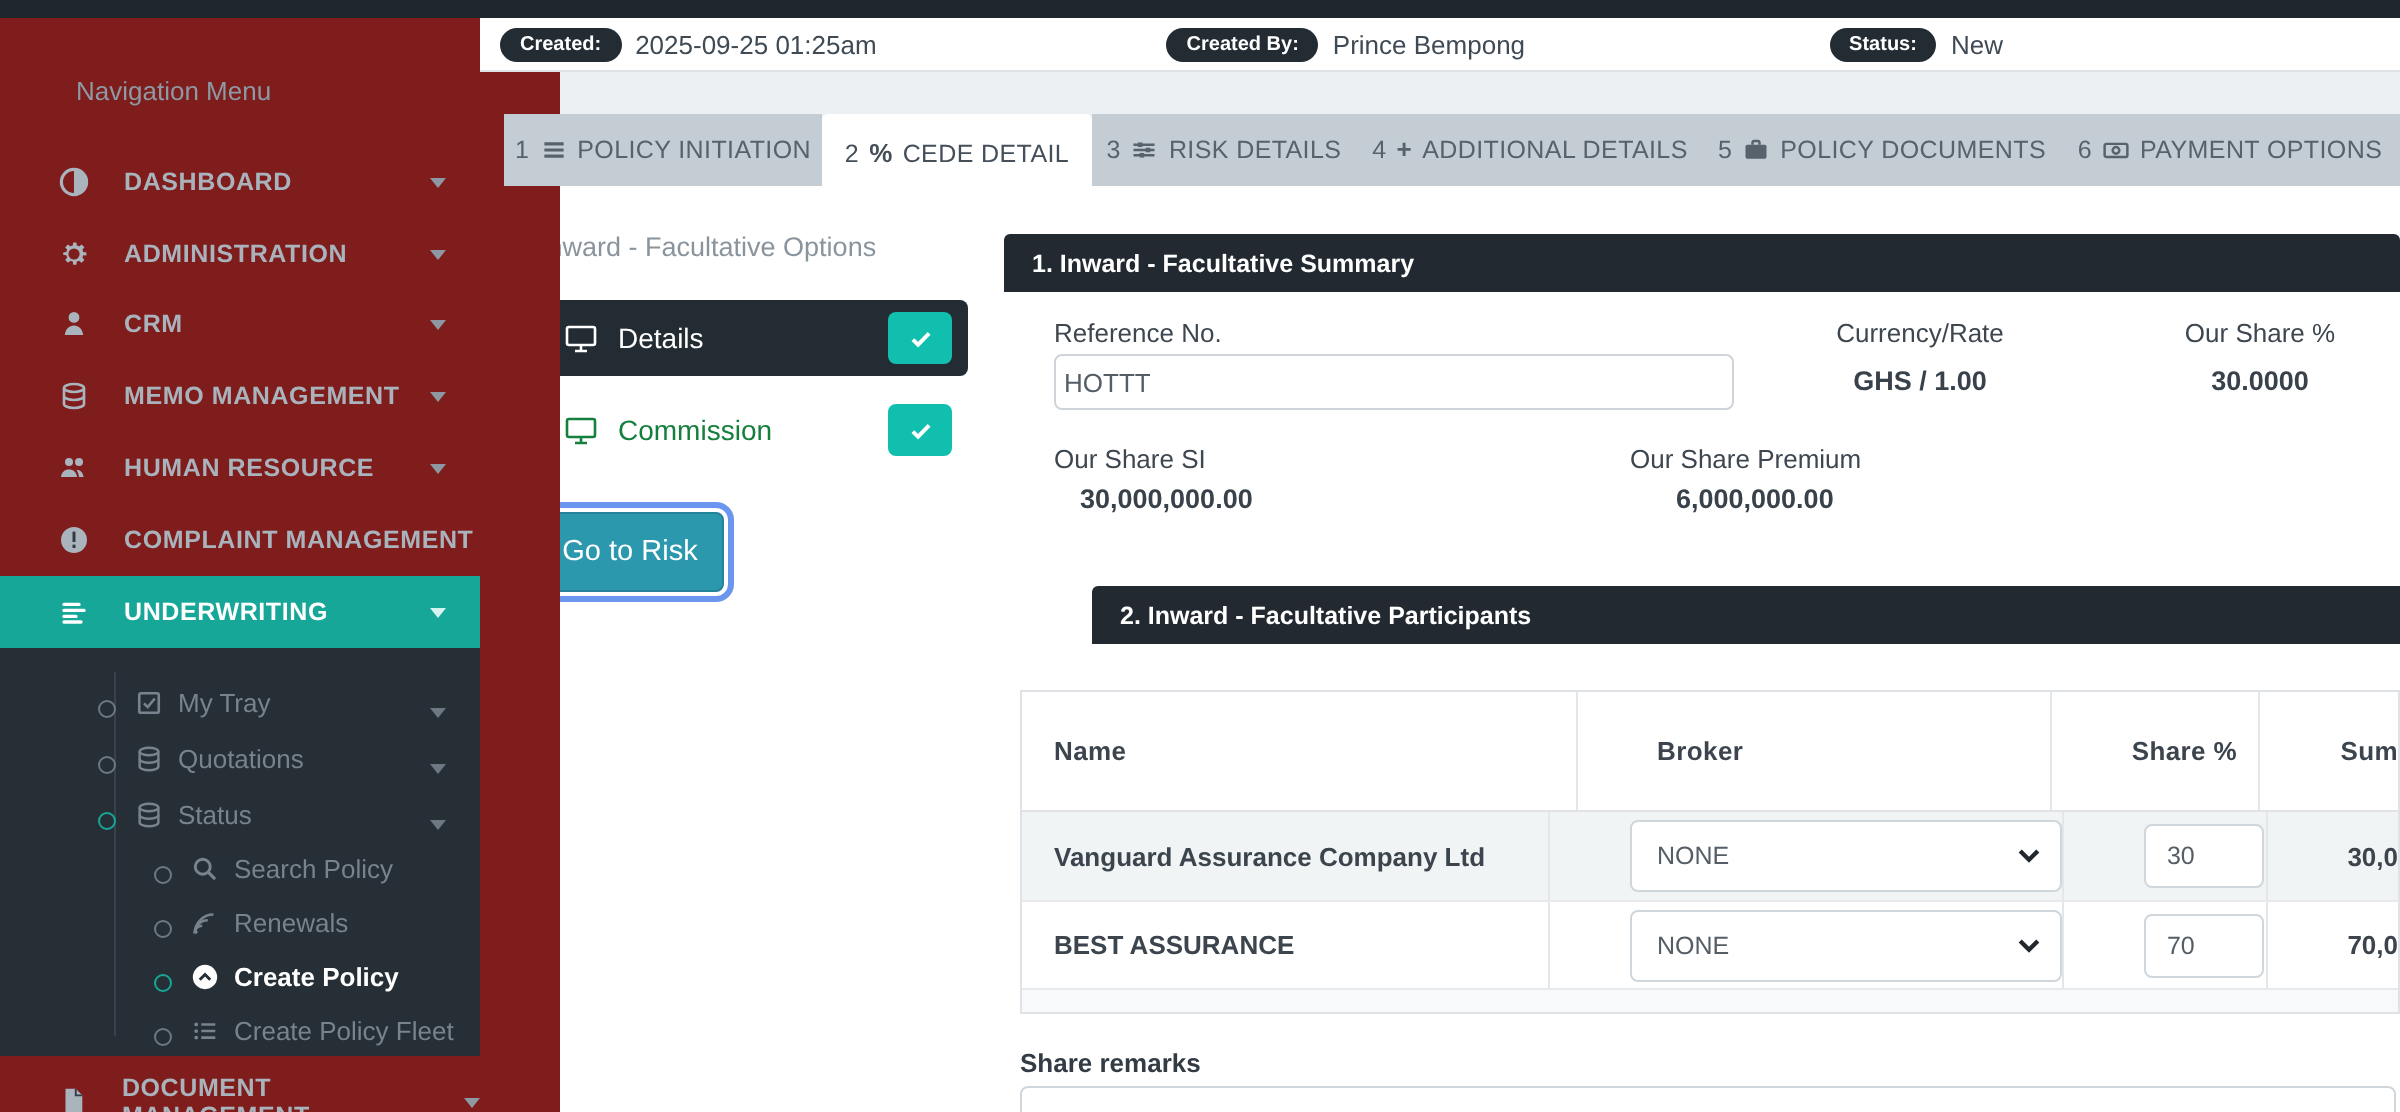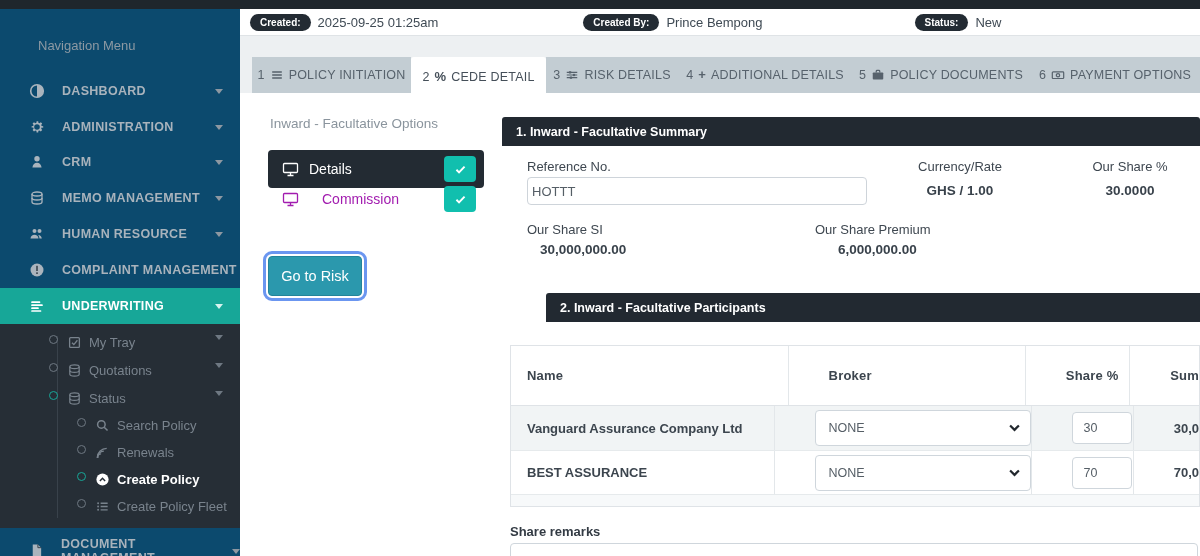--- a/index.html
+++ b/index.html
@@ -3,33 +3,33 @@
 <meta charset="utf-8">
 <style>
   html,body{margin:0;padding:0;background:#edf0f2;font-family:"Liberation Sans","DejaVu Sans",sans-serif;}
   #app{position:relative;width:1200px;height:556px;overflow:hidden;background:#edf0f2;}
   svg{display:block;}
 
   
   .topstrip{position:absolute;left:0;top:0;width:1200px;height:9px;background:#1f262c;z-index:5;}
 
   
-  .sidebar{position:absolute;left:0;top:0;width:240px;height:556px;background:#0c4a6e;z-index:2;}
+  .sidebar{position:absolute;left:0;top:0;width:240px;height:556px;background:#7f1d1d;z-index:2;padding-left:40px;}
   .nav-header{position:absolute;left:38px;top:38px;font-size:13px;color:#8d99a3;}
   .nav-item{position:absolute;left:0;width:240px;height:26px;display:flex;align-items:center;color:#a9b3bc;font-size:12.5px;font-weight:600;letter-spacing:.3px;cursor:pointer;}
   .nav-item .nico{width:16px;height:16px;margin-left:29px;color:#aab4bd;flex:0 0 16px;}
   .nav-item .nlabel{margin-left:17px;}
   .nav-item .caret{position:absolute;right:17px;width:0;height:0;border-left:4px solid transparent;border-right:4px solid transparent;border-top:5px solid #8d98a2;}
   .nav-item.active{background:#17a798;color:#fff;height:36px;}
   .nav-item.active .nico{color:#fff;}
   .nav-item.active .caret{border-top-color:#d7f3ef;}
 
   .submenu{position:absolute;left:0;top:324px;width:240px;height:204px;background:#262e36;}
   .treeline{position:absolute;left:57px;top:12px;width:1px;height:182px;background:#39424b;}
-  .sub-item{position:absolute;left:0;width:240px;height:24px;display:flex;align-items:flex-start;color:#79838d;font-size:13px;cursor:pointer;}
+  .sub-item{position:absolute;left:0;width:240px;height:24px;display:flex;align-items:flex-end;color:#79838d;font-size:13px;cursor:pointer;}
   .sub-item .bullet{width:7px;height:7px;border:1px solid #6e7882;border-radius:50%;margin-left:49px;flex:0 0 7px;}
   .sub-item.lvl2 .bullet{margin-left:77px;}
   .sub-item .sico{width:15px;height:15px;margin-left:9px;color:#79838d;flex:0 0 15px;}
   .sub-item .slabel{margin-left:7px;}
   .sub-item .caret{position:absolute;right:17px;width:0;height:0;border-left:4px solid transparent;border-right:4px solid transparent;border-top:5px solid #6e7882;}
   .sub-item.teal-bullet .bullet{border-color:#17a798;}
   .sub-item.active{color:#ffffff;font-weight:600;}
   .sub-item.active .sico{color:#fff;}
 
   .nav-footer{position:absolute;left:0;top:538px;width:240px;height:26px;display:flex;align-items:center;color:#a9b3bc;font-size:12.5px;font-weight:600;letter-spacing:.3px;cursor:pointer;}
@@ -52,21 +52,21 @@
   .tab.active{background:#ffffff;color:#454f59;height:40px;border-radius:3px 3px 0 0;}
   .tab.active .tico,.tab.active .tico-txt{color:#454f59;}
 
   
   .content{position:absolute;left:240px;top:93px;width:960px;height:463px;background:#ffffff;z-index:1;}
 
   
   .opt-title{position:absolute;left:30px;top:23px;font-size:13.5px;color:#8a949d;}
   .opt-item{position:absolute;left:28px;width:216px;height:38px;display:flex;align-items:center;border-radius:4px;cursor:pointer;}
   .opt-item.details{top:57px;background:#232b33;color:#fff;}
-  .opt-item.commission{top:87px;background:transparent;color:#a21caf;gap:13px;}
+  .opt-item.commission{top:103px;background:transparent;color:#15803d;}
   .opt-item .mico{width:17px;height:15px;margin-left:14px;color:currentColor;}
   .opt-item .olabel{margin-left:10px;font-size:14px;}
   .check-btn{position:absolute;right:8px;width:32px;height:26px;background:#11bfae;border-radius:4px;display:flex;align-items:center;justify-content:center;cursor:pointer;}
   .go-risk{position:absolute;left:28px;top:163px;width:94px;height:40px;background:#2b98ad;border:1px solid #23839a;color:#fff;font-size:14.5px;border-radius:4px;outline:3px solid #6b96f0;outline-offset:2px;cursor:pointer;display:flex;align-items:center;justify-content:center;font-family:inherit;}
 
   
   .sec-header{position:absolute;left:262px;width:698px;height:29px;background:#222931;color:#fff;font-size:12.5px;font-weight:600;display:flex;align-items:center;border-radius:3px 3px 0 0;}
   .sec-header span{margin-left:14px;}
   .sec1{top:24px;} .sec2{top:200px;margin-left:44px;}
 

